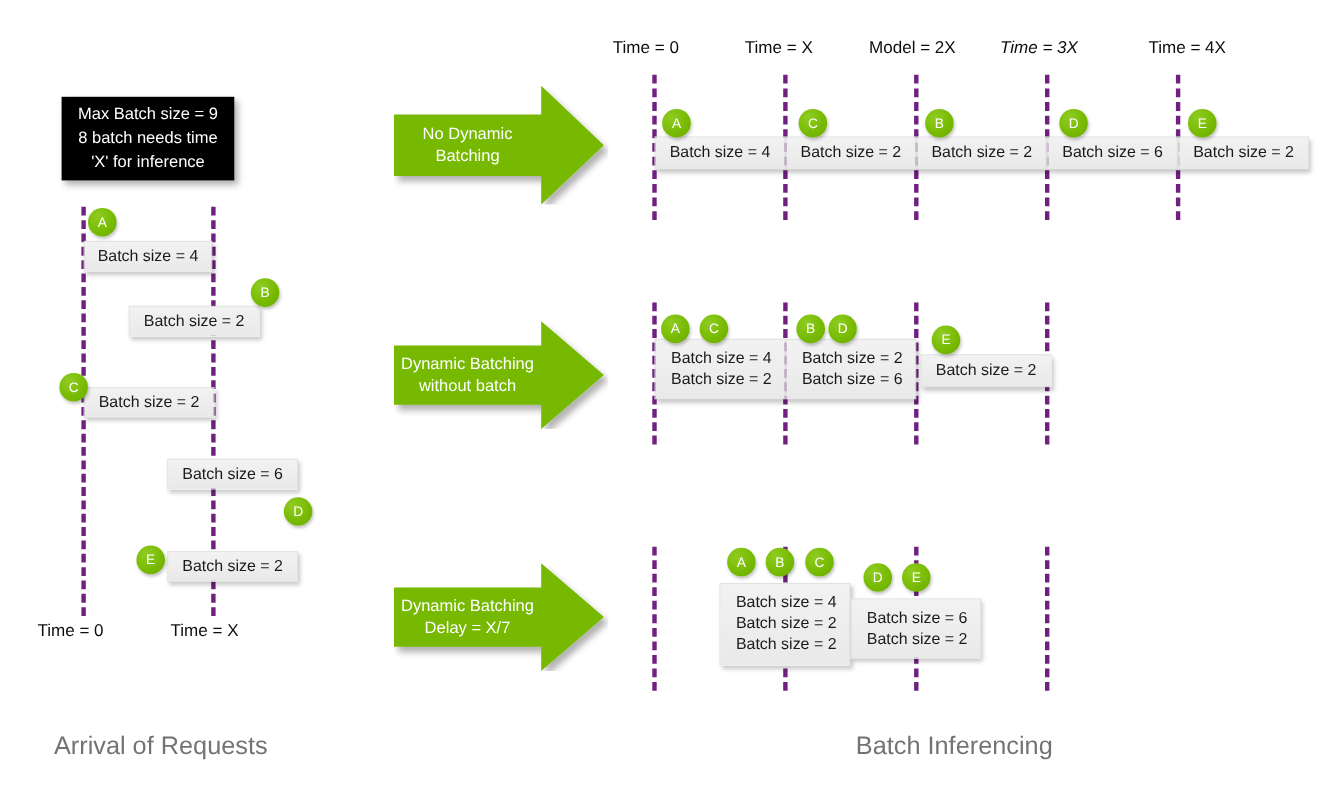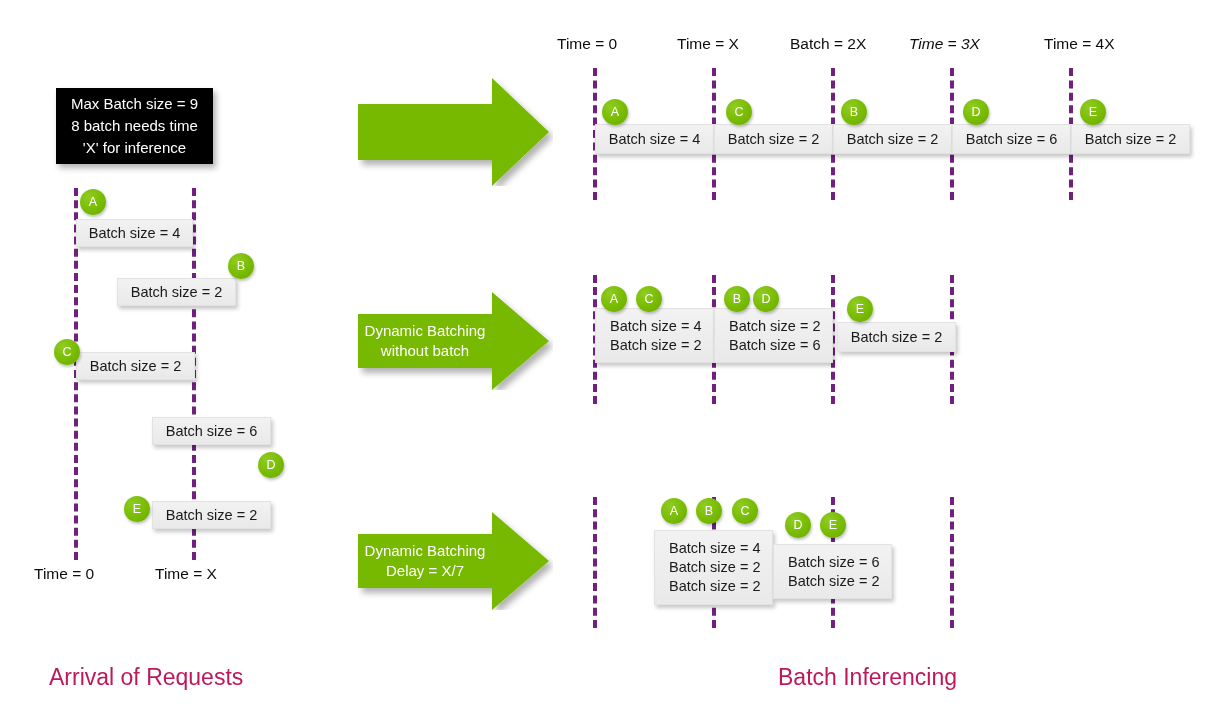--- a/index.html
+++ b/index.html
@@ -53,21 +53,21 @@
   .arrow{position:absolute;}
   .arrow svg{display:block;}
   .arrow .alabel{
     position:absolute;left:0;top:0;width:134px;
     color:#ffffff;font-size:15px;line-height:20px;text-align:center;
     display:flex;flex-direction:column;justify-content:center;align-items:center;
   }
 
   
   .tlabel{position:absolute;font-size:15.5px;color:#0d0d0d;white-space:nowrap;}
-  .section-title{position:absolute;font-size:23px;color:#be185d;white-space:nowrap;}
+  .section-title{position:absolute;font-size:23px;color:#737373;white-space:nowrap;}
 </style>
 </head>
 <body>
 
 <div class="stage">
 
   <div class="note" style="left:56px;top:88px;width:157px;height:76px;">
     <div>Max Batch size = 9</div>
     <div>8 batch needs time</div>
     <div>'X' for inference</div>
@@ -116,35 +116,39 @@
     <div class="tlabel" style="left:34px;top:565px;">Time = 0</div>
     <div class="tlabel" style="left:155px;top:565px;">Time = X</div>
 
     <div class="section-title" style="left:49px;top:664px;">Arrival of Requests</div>
   </div>
 
   <div>
 
     <div class="tlabel" style="left:557px;top:35px;">Time = 0</div>
     <div class="tlabel" style="left:677px;top:35px;">Time = X</div>
-    <div class="tlabel" style="left:790px;top:35px;">Batch = 2X</div>
+    <div class="tlabel" style="left:790px;top:35px;">Model = 2X</div>
     <div class="tlabel" style="left:909px;top:35px;font-style:italic;">Time = 3X</div>
     <div class="tlabel" style="left:1027px;top:35px;margin-left:17px;">Time = 4X</div>
 
     <div>
 
       <div class="arrow" style="left:358px;top:78px;width:195px;height:108px;">
         <svg width="195" height="108" viewBox="0 0 195 108" aria-hidden="true">
           <defs>
             <filter id="sh1" x="-25%" y="-25%" width="160%" height="165%">
               <feDropShadow dx="4" dy="5" stdDeviation="3" flood-color="#000" flood-opacity="0.3"></feDropShadow>
             </filter>
           </defs>
           <polygon filter="url(#sh1)" points="0,26 134,26 134,0 191,54 134,108 134,82 0,82" fill="#76b900"></polygon>
         </svg>
+        <div class="alabel" style="height:108px;">
+          <div>No Dynamic</div>
+          <div>Batching</div>
+        </div>
       </div>
 
       <div class="tline" style="left:593px;top:68px;height:132px;"></div>
       <div class="tline" style="left:712px;top:68px;height:132px;"></div>
       <div class="tline" style="left:831px;top:68px;height:132px;"></div>
       <div class="tline" style="left:950px;top:68px;height:132px;"></div>
       <div class="tline" style="left:1069px;top:68px;height:132px;"></div>
 
       <div class="batchbox center" style="left:595px;top:124px;width:119px;height:30px;">
         <div class="ln">Batch size = 4</div>

